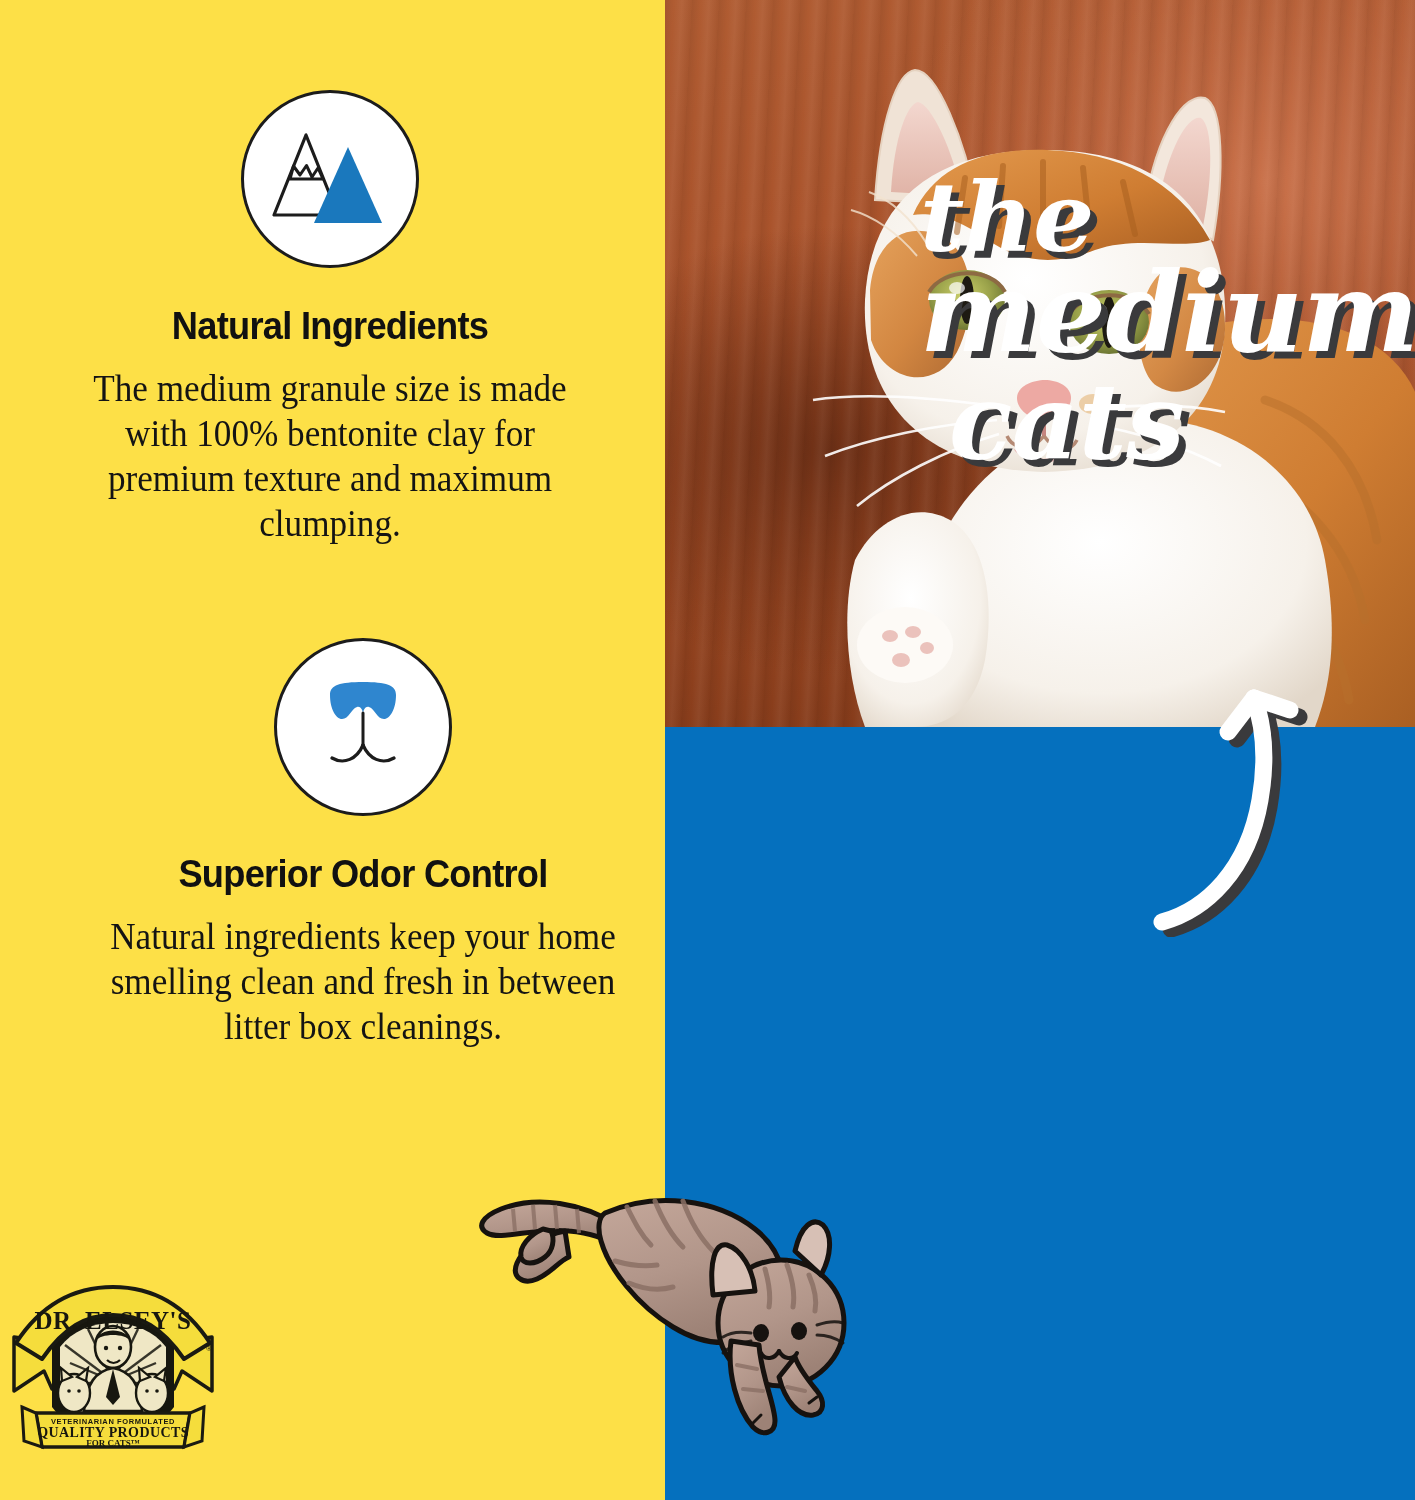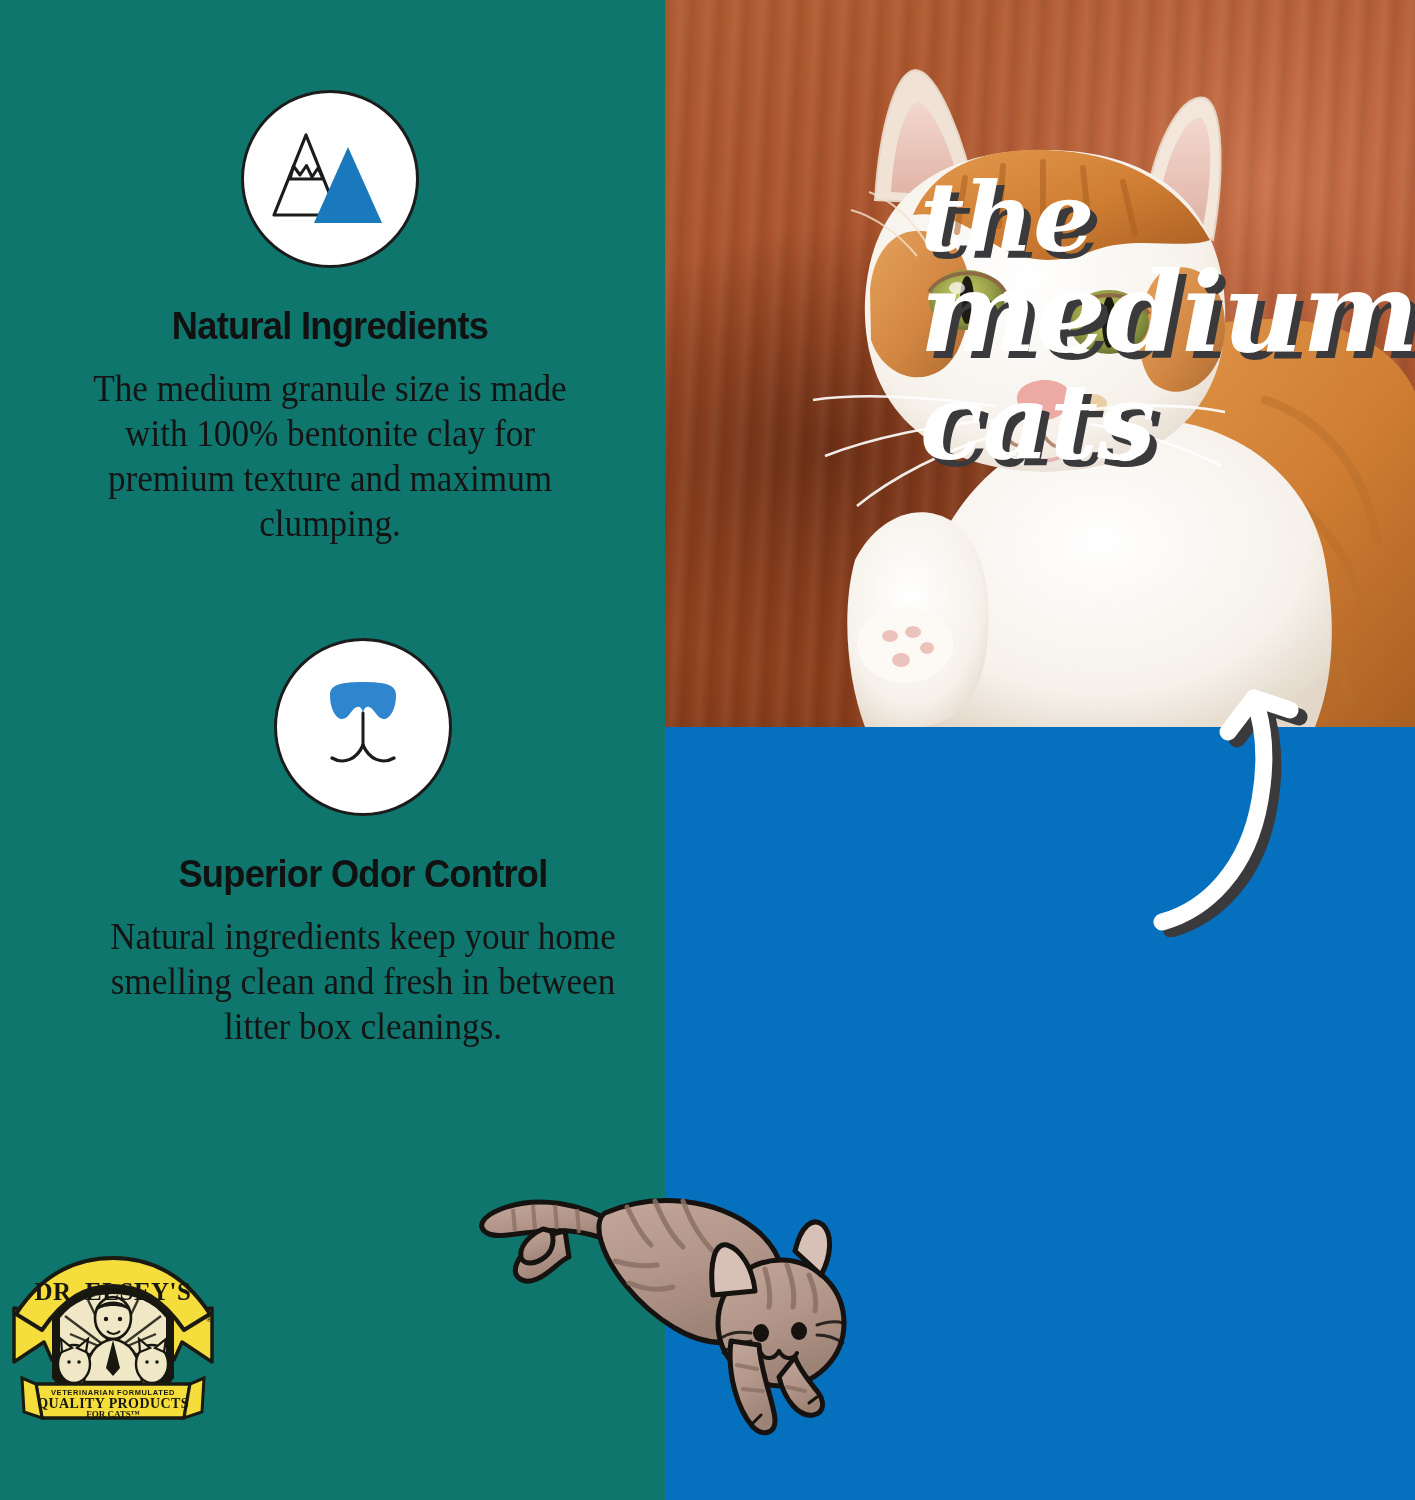--- a/index.html
+++ b/index.html
@@ -65,21 +65,21 @@
     font-family:"DejaVu Serif",serif;
     font-style:italic;
     font-weight:700;
     line-height:0.99;
     letter-spacing:-0.5px;
     text-shadow:7px 7px 0 #3a3a3c;
   }
   .script-line{display:block;white-space:nowrap;}
   .sl1{font-size:96px;}
   .sl2{font-size:110px;margin-top:-6px;}
-  .sl3{font-size:104px;margin-top:4px;}
+  .sl3{font-size:104px;margin-top:4px;margin-left:29px;}
   .sl4{font-size:112px;margin-top:2px;}
   .reg-mark{
     font-size:44px;
     font-style:normal;
     vertical-align:super;
     letter-spacing:0;
     margin-left:4px;
   }
 
   
@@ -87,21 +87,21 @@
     position:absolute;
     left:465px; top:1165px;
     width:390px; height:275px;
   }
 
   
   .left-col{
     position:absolute;
     left:0; top:0;
     width:665px; height:1500px;
-    background:#0f766e;
+    background:#fde047;
   }
 
   .feature{ position:absolute; left:0; width:660px; text-align:center; }
   .feature-1{ top:90px; }
   .feature-2{ top:638px;padding-left:33px; }
 
   .icon-circle{
     width:172px;height:172px;
     margin:0 auto;
     border:3px solid #1c1c1c;
@@ -126,21 +126,21 @@
     font-family:"Liberation Serif",serif;
     font-size:37px;
     line-height:1.22;
     color:#141414;
     transform:scaleX(0.95);
   }
 
   
   .brand-logo{
     position:absolute;
-    left:8px; top:1256px;
+    left:8px; top:1285px;
     width:210px; height:178px;
   }
 </style>
 </head>
 <body>
 
 <div class="canvas">
 
   <div class="left-col">
 

